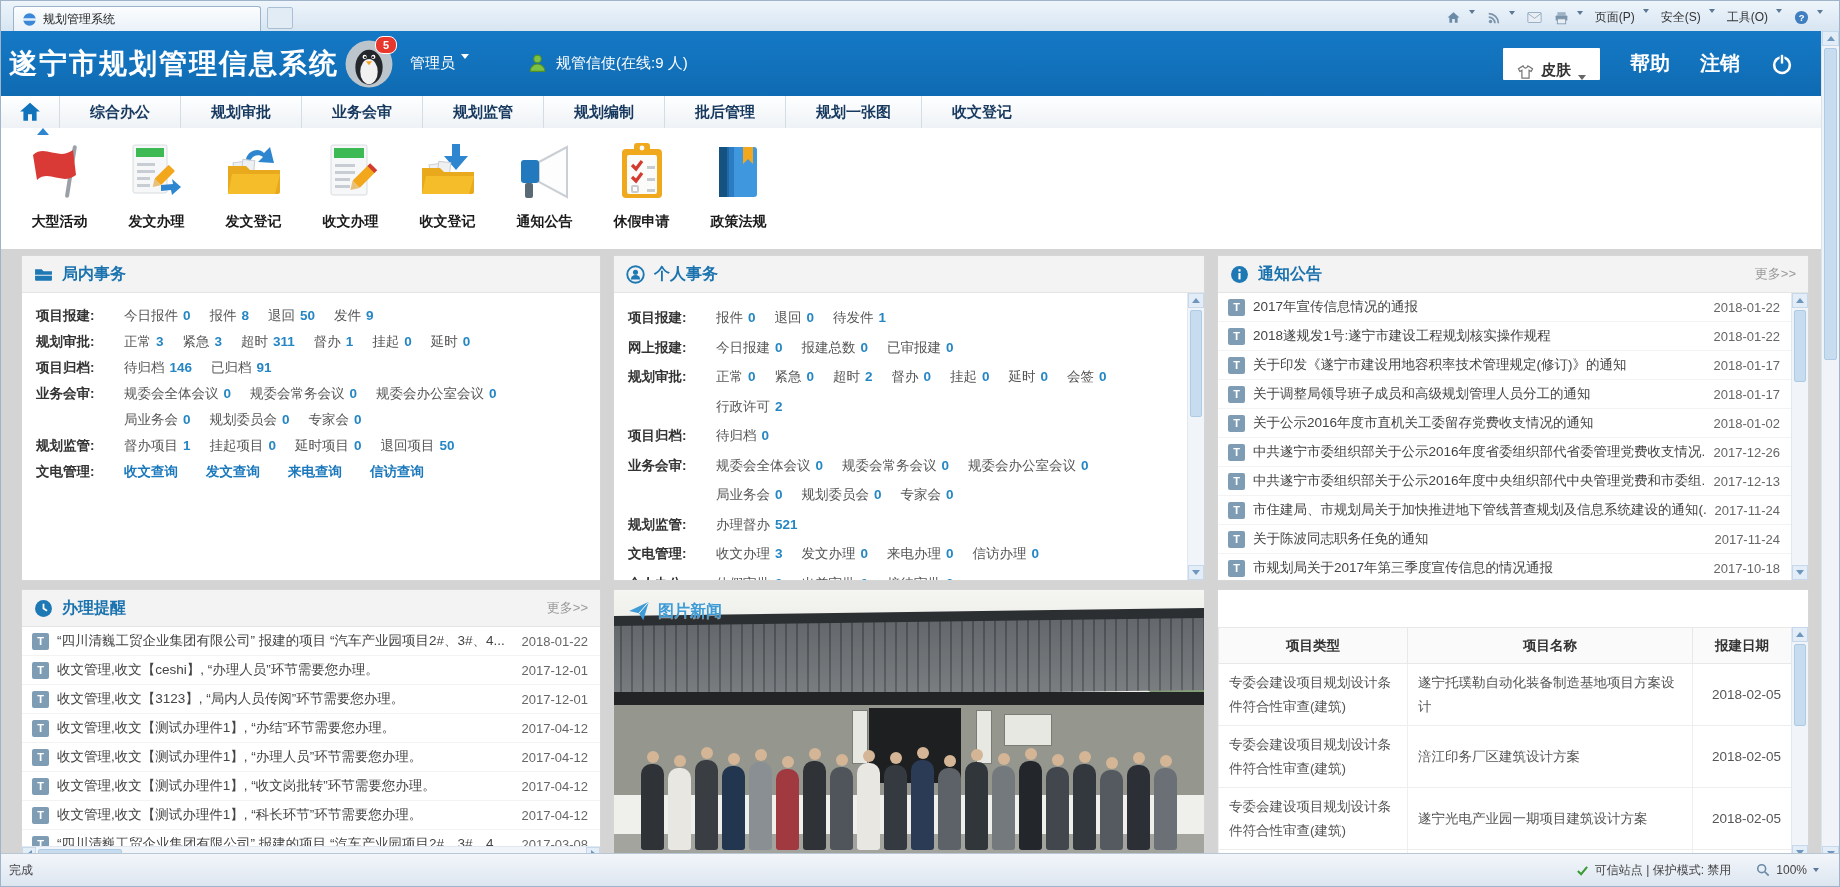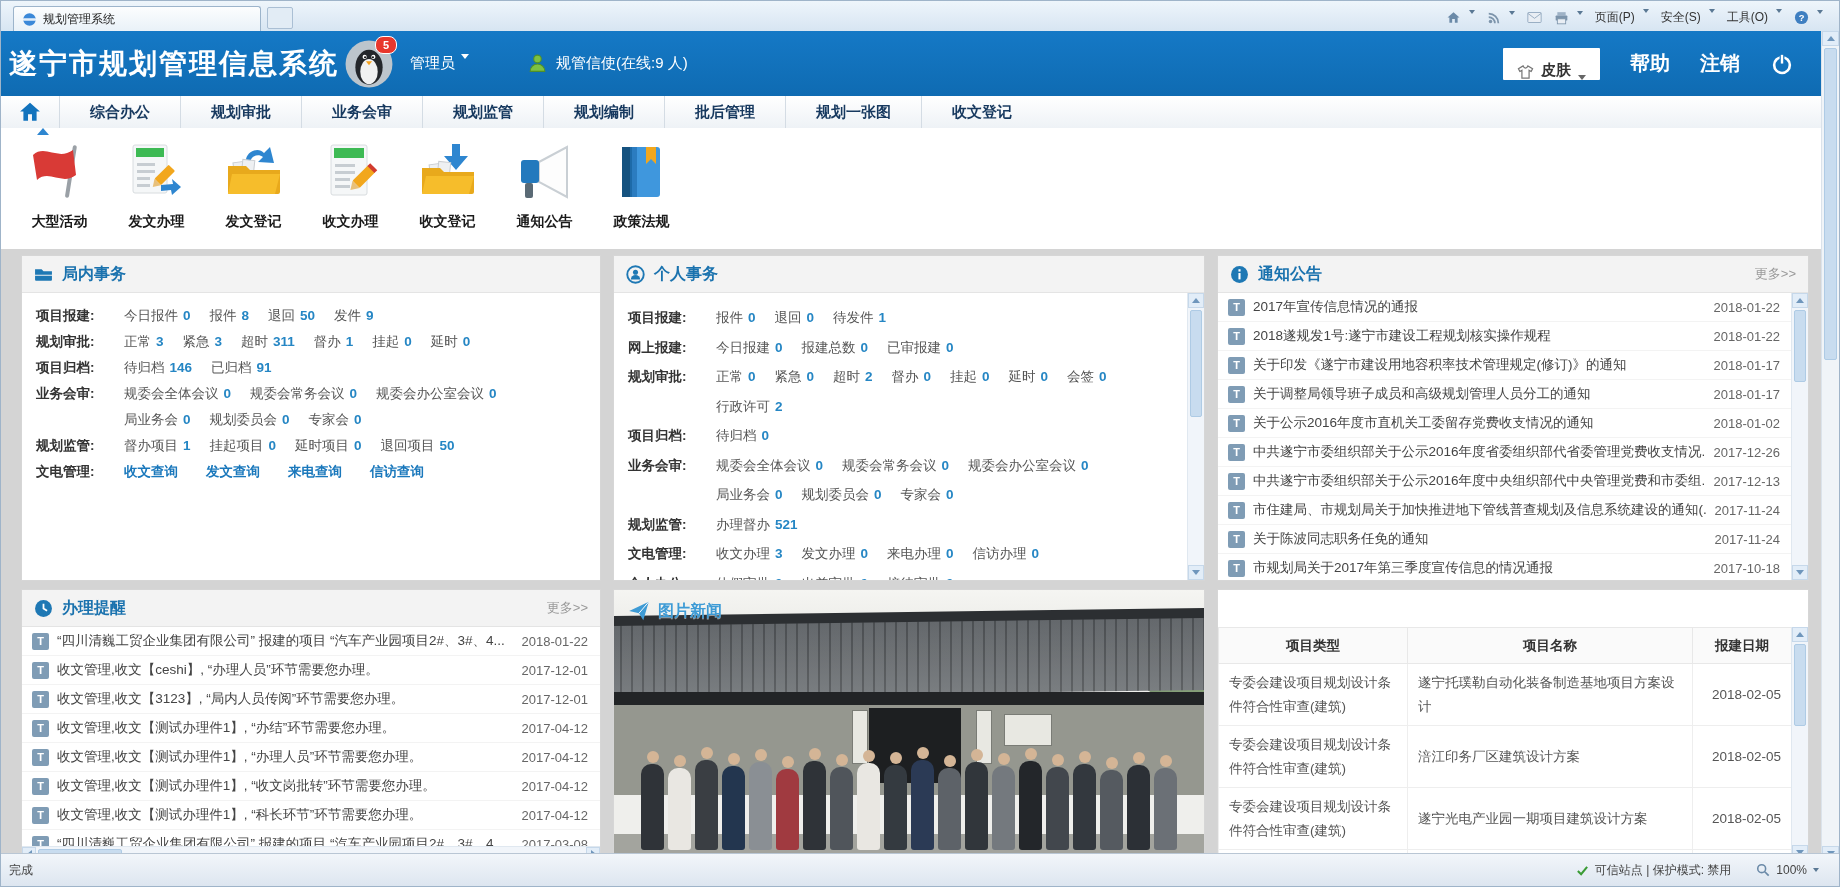--- a/index.html
+++ b/index.html
@@ -330,20 +330,38 @@
       </div>
       <div class="tile">
         <div class="tile-ico">
           <svg viewBox="0 0 64 64">
             <path d="M26 22 L54 7 V57 L26 42 Z" fill="#fdfdfd" stroke="#c9cfd4" stroke-width="2"></path>
             <rect x="8" y="20" width="18" height="23" rx="3" fill="#2379bd"></rect>
             <rect x="12" y="43" width="8" height="15" rx="2" fill="#5a6a75"></rect>
           </svg>
         </div>
         <div class="tile-label">通知公告</div>
+      </div>
+      <div class="tile">
+        <div class="tile-ico">
+          <svg viewBox="0 0 64 64">
+            <rect x="12" y="9" width="40" height="49" rx="4" fill="#f0a81c"></rect>
+            <rect x="17" y="15" width="30" height="39" rx="2" fill="#fbfbf9"></rect>
+            <rect x="24" y="3" width="16" height="11" rx="3" fill="#f0a81c"></rect>
+            <circle cx="32" cy="8" r="2.4" fill="#fbfbf9"></circle>
+            <path d="M22 25 l4 4 6 -8 M22 37 l4 4 6 -8" stroke="#d23b2e" stroke-width="3.2" fill="none"></path>
+            <g fill="#c9ccce">
+              <rect x="37" y="26" width="8" height="3"></rect>
+              <rect x="37" y="38" width="8" height="3"></rect>
+              <rect x="37" y="49" width="8" height="3"></rect>
+            </g>
+            <rect x="22" y="46" width="6" height="6" rx="1" fill="none" stroke="#c9ccce" stroke-width="2"></rect>
+          </svg>
+        </div>
+        <div class="tile-label">休假申请</div>
       </div>
       <div class="tile">
         <div class="tile-ico">
           <svg viewBox="0 0 64 64">
             <rect x="12" y="7" width="32" height="50" rx="3" fill="#1d6aa8"></rect>
             <rect x="12" y="7" width="8" height="50" fill="#15527f"></rect>
             <rect x="22" y="7" width="28" height="50" rx="3" fill="#3f97dd"></rect>
             <rect x="22" y="7" width="5" height="50" fill="#2b7cc0"></rect>
             <path d="M36 7 h10 v17 l-5 -5 -5 5 Z" fill="#f2a71d"></path>
           </svg>

